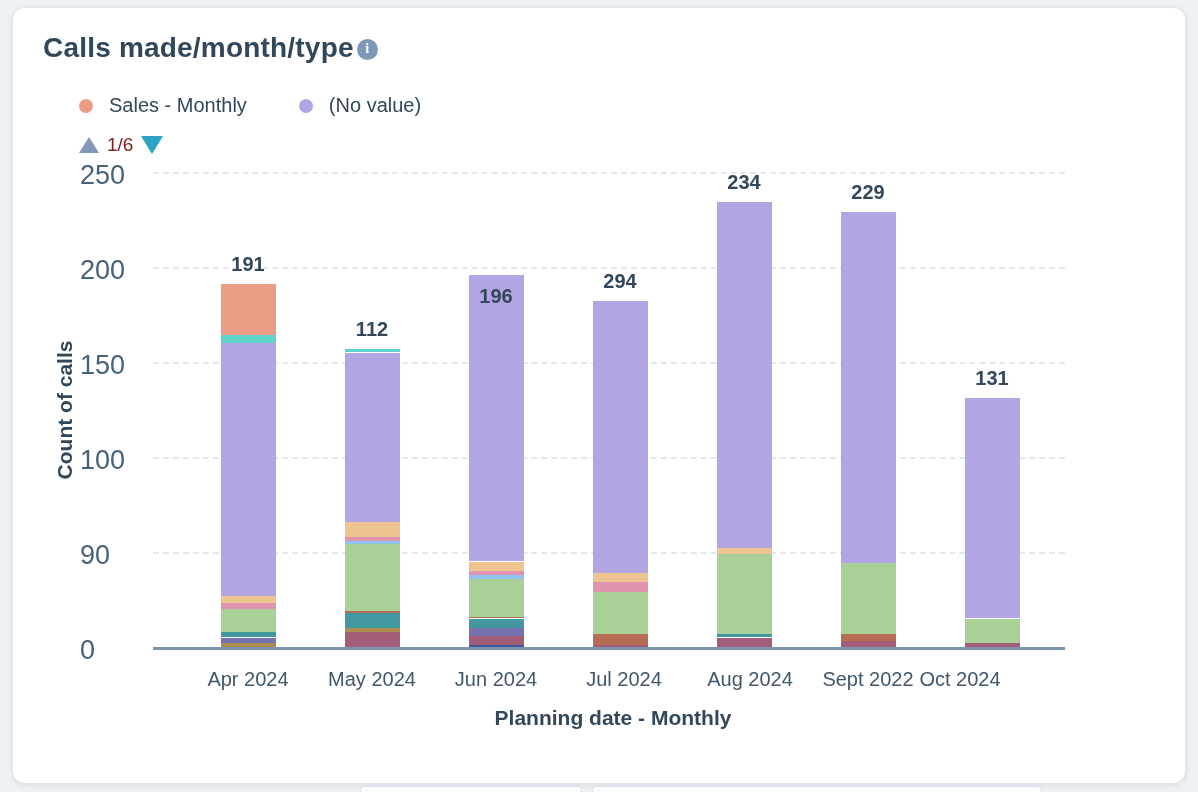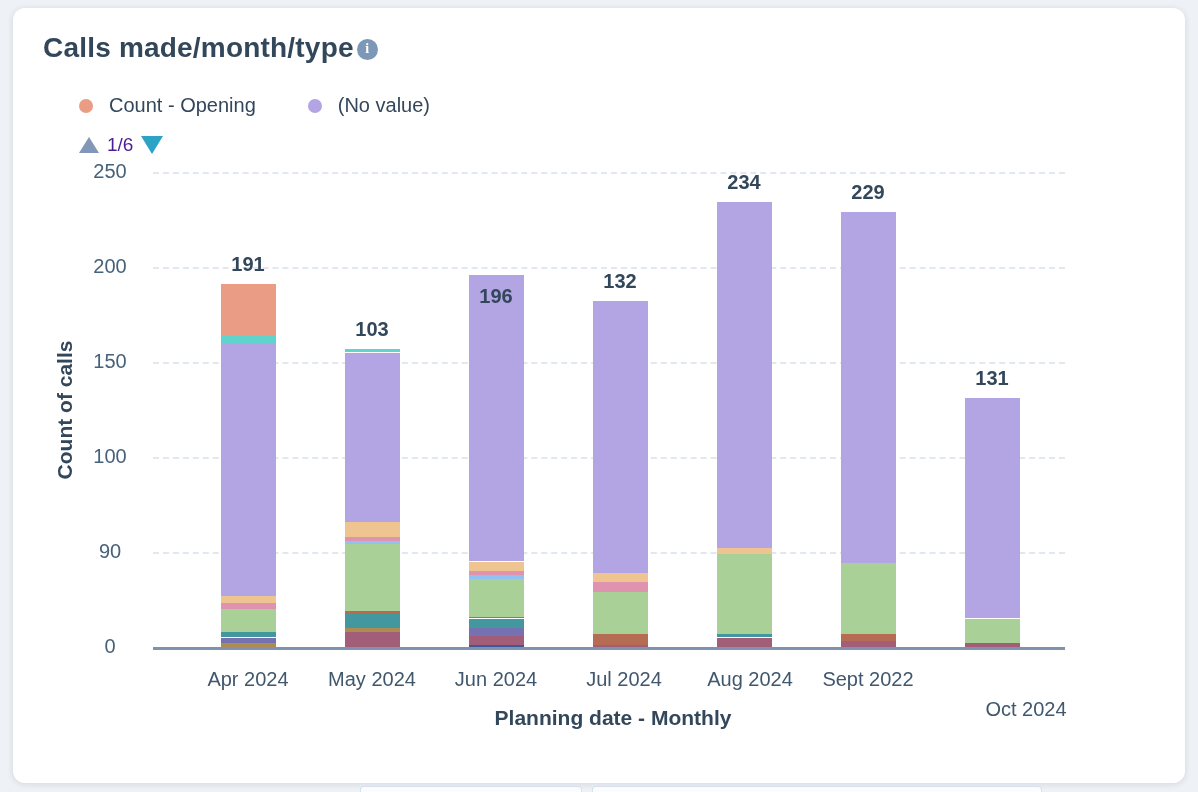--- a/index.html
+++ b/index.html
@@ -20,25 +20,25 @@
   }
   .legend { position:absolute; left:66px; top:86px; display:flex; gap:52px; }
   .legend-item { display:flex; align-items:center; gap:16px; cursor:pointer; }
   .legend-swatch { width:14px; height:14px; border-radius:50%; }
   .legend-label { font-size:20px; color:#33475b; }
   .pager { position:absolute; left:66px; top:126px; display:flex; align-items:center; gap:8px; }
   .pager-up { width:0; height:0; border-left:10px solid transparent;
     border-right:10px solid transparent; border-bottom:16px solid #8296b8; cursor:pointer; }
   .pager-down { width:0; height:0; border-left:11px solid transparent;
     border-right:11px solid transparent; border-top:18px solid #2ba3c4; cursor:pointer; }
-  .pager-label { font-size:19px; color:#4c1d95; }
+  .pager-label { font-size:19px; color:#7f1d1d; }
   #plot { position:absolute; left:0; top:0; width:1172px; height:775px; }
   .gridline { position:absolute; height:0; border-top:2px dashed #e2e8f0; }
   .axis-line { position:absolute; height:3px; background:#8093ae; }
-  .ytick { position:absolute; width:60px; text-align:center; font-size:20px; color:#47617a; }
+  .ytick { position:absolute; width:60px; text-align:left; font-size:27px; color:#47617a; }
   .xtick { position:absolute; width:130px; text-align:center; font-size:20px; color:#40576d; }
   .seg { position:absolute; }
   .total-label { position:absolute; width:90px; text-align:center;
     font-size:20px; font-weight:bold; color:#33475b; }
   .xaxis-title { position:absolute; left:460px; top:698px; width:280px; text-align:center;
     font-size:21px; font-weight:bold; color:#33475b; }
   .yaxis-title { position:absolute; left:52px; top:402px; transform:translate(-50%,-50%) rotate(-90deg);
     font-size:21px; font-weight:bold; color:#33475b; white-space:nowrap; }
   .stub { position:absolute; top:786px; height:7px; background:#fbfcfe;
     border:1px solid #d7e1ee; border-bottom:none; border-radius:4px 4px 0 0; }
@@ -49,21 +49,21 @@
 <div class="card">
 
   <div class="title-row">
     <h1>Calls made/month/type</h1>
     <span class="info-icon">i</span>
   </div>
 
   <div class="legend" id="legend">
       <div class="legend-item">
         <span class="legend-swatch" style="background: rgb(234, 157, 132);"></span>
-        <span class="legend-label">Count - Opening</span>
+        <span class="legend-label">Sales - Monthly</span>
       </div>
       <div class="legend-item">
         <span class="legend-swatch" style="background: rgb(179, 164, 228);"></span>
         <span class="legend-label">(No value)</span>
       </div>
     </div>
 
   <div class="pager">
     <div class="pager-up"></div>
     <span class="pager-label">1/6</span>
@@ -99,58 +99,58 @@
       <div class="seg" title="unknown-maroon: 8" style="left: 331.5px; top: 623.8px; width: 55px; height: 15.2px; background: rgb(162, 94, 121);"></div>
       <div class="seg" title="unknown-gold: 2" style="left: 331.5px; top: 620px; width: 55px; height: 3.8px; background: rgb(173, 140, 81);"></div>
       <div class="seg" title="unknown-dark-teal: 8" style="left: 331.5px; top: 604.8px; width: 55px; height: 15.2px; background: rgb(66, 152, 158);"></div>
       <div class="seg" title="unknown-sienna: 1" style="left: 331.5px; top: 602.9px; width: 55px; height: 1.9px; background: rgb(182, 108, 83);"></div>
       <div class="seg" title="unknown-green: 35" style="left: 331.5px; top: 536.4px; width: 55px; height: 66.5px; background: rgb(169, 208, 150);"></div>
       <div class="seg" title="unknown-light-blue: 2" style="left: 331.5px; top: 532.6px; width: 55px; height: 3.8px; background: rgb(143, 193, 242);"></div>
       <div class="seg" title="unknown-pink: 2" style="left: 331.5px; top: 528.8px; width: 55px; height: 3.8px; background: rgb(223, 147, 174);"></div>
       <div class="seg" title="unknown-tan: 8" style="left: 331.5px; top: 513.6px; width: 55px; height: 15.2px; background: rgb(238, 197, 145);"></div>
       <div class="seg" title="(No value): 89" style="left: 331.5px; top: 344.5px; width: 55px; height: 169.1px; background: rgb(179, 164, 228);"></div>
       <div class="seg" title="Sales - Solution Planning: 2" style="left: 331.5px; top: 340.7px; width: 55px; height: 3.8px; background: rgb(95, 212, 204);"></div>
-      <div class="total-label" style="left: 314px; top: 309.7px;">103</div>
+      <div class="total-label" style="left: 314px; top: 309.7px;">112</div>
       <div class="xtick" style="left: 294px; top: 660px;">May 2024</div>
       <div class="seg" title="unknown-navy: 1" style="left: 455.5px; top: 637.1px; width: 55px; height: 1.9px; background: rgb(60, 90, 155);"></div>
       <div class="seg" title="unknown-maroon: 5" style="left: 455.5px; top: 627.6px; width: 55px; height: 9.5px; background: rgb(162, 94, 121);"></div>
       <div class="seg" title="unknown-slate-purple: 4" style="left: 455.5px; top: 620px; width: 55px; height: 7.6px; background: rgb(118, 114, 178);"></div>
       <div class="seg" title="unknown-dark-teal: 5" style="left: 455.5px; top: 610.5px; width: 55px; height: 9.5px; background: rgb(66, 152, 158);"></div>
       <div class="seg" title="unknown-sienna: 1" style="left: 455.5px; top: 608.6px; width: 55px; height: 1.9px; background: rgb(182, 108, 83);"></div>
       <div class="seg" title="unknown-green: 20" style="left: 455.5px; top: 570.6px; width: 55px; height: 38px; background: rgb(169, 208, 150);"></div>
       <div class="seg" title="unknown-light-blue: 2" style="left: 455.5px; top: 566.8px; width: 55px; height: 3.8px; background: rgb(143, 193, 242);"></div>
       <div class="seg" title="unknown-pink: 2" style="left: 455.5px; top: 563px; width: 55px; height: 3.8px; background: rgb(223, 147, 174);"></div>
       <div class="seg" title="unknown-tan: 5" style="left: 455.5px; top: 553.5px; width: 55px; height: 9.5px; background: rgb(238, 197, 145);"></div>
       <div class="seg" title="(No value): 151" style="left: 455.5px; top: 266.6px; width: 55px; height: 286.9px; background: rgb(179, 164, 228);"></div>
       <div class="total-label" style="left: 438px; top: 235.6px; margin-top: 41px;">196</div>
       <div class="xtick" style="left: 418px; top: 660px;">Jun 2024</div>
       <div class="seg" title="unknown-maroon: 1" style="left: 579.5px; top: 637.1px; width: 55px; height: 1.9px; background: rgb(162, 94, 121);"></div>
       <div class="seg" title="unknown-sienna: 6" style="left: 579.5px; top: 625.7px; width: 55px; height: 11.4px; background: rgb(182, 108, 83);"></div>
       <div class="seg" title="unknown-green: 22" style="left: 579.5px; top: 583.9px; width: 55px; height: 41.8px; background: rgb(169, 208, 150);"></div>
       <div class="seg" title="unknown-pink: 5" style="left: 579.5px; top: 574.4px; width: 55px; height: 9.5px; background: rgb(223, 147, 174);"></div>
       <div class="seg" title="unknown-tan: 5" style="left: 579.5px; top: 564.9px; width: 55px; height: 9.5px; background: rgb(238, 197, 145);"></div>
       <div class="seg" title="(No value): 143" style="left: 579.5px; top: 293.2px; width: 55px; height: 271.7px; background: rgb(179, 164, 228);"></div>
-      <div class="total-label" style="left: 562px; top: 262.2px;">132</div>
+      <div class="total-label" style="left: 562px; top: 262.2px;">294</div>
       <div class="xtick" style="left: 546px; top: 660px;">Jul 2024</div>
       <div class="seg" title="unknown-maroon: 5" style="left: 703.5px; top: 629.5px; width: 55px; height: 9.5px; background: rgb(162, 94, 121);"></div>
       <div class="seg" title="unknown-dark-teal: 2" style="left: 703.5px; top: 625.7px; width: 55px; height: 3.8px; background: rgb(66, 152, 158);"></div>
       <div class="seg" title="unknown-green: 42" style="left: 703.5px; top: 545.9px; width: 55px; height: 79.8px; background: rgb(169, 208, 150);"></div>
       <div class="seg" title="unknown-tan: 3" style="left: 703.5px; top: 540.2px; width: 55px; height: 5.7px; background: rgb(238, 197, 145);"></div>
       <div class="seg" title="(No value): 182" style="left: 703.5px; top: 194.4px; width: 55px; height: 345.8px; background: rgb(179, 164, 228);"></div>
       <div class="total-label" style="left: 686px; top: 163.4px;">234</div>
       <div class="xtick" style="left: 672px; top: 660px;">Aug 2024</div>
       <div class="seg" title="unknown-maroon: 3" style="left: 827.5px; top: 633.3px; width: 55px; height: 5.7px; background: rgb(162, 94, 121);"></div>
       <div class="seg" title="unknown-sienna: 4" style="left: 827.5px; top: 625.7px; width: 55px; height: 7.6px; background: rgb(182, 108, 83);"></div>
       <div class="seg" title="unknown-green: 37" style="left: 827.5px; top: 555.4px; width: 55px; height: 70.3px; background: rgb(169, 208, 150);"></div>
       <div class="seg" title="(No value): 185" style="left: 827.5px; top: 203.9px; width: 55px; height: 351.5px; background: rgb(179, 164, 228);"></div>
       <div class="total-label" style="left: 810px; top: 172.9px;">229</div>
       <div class="xtick" style="left: 790px; top: 660px;">Sept 2022</div>
       <div class="seg" title="unknown-maroon: 2" style="left: 951.5px; top: 635.2px; width: 55px; height: 3.8px; background: rgb(162, 94, 121);"></div>
       <div class="seg" title="unknown-green: 13" style="left: 951.5px; top: 610.5px; width: 55px; height: 24.7px; background: rgb(169, 208, 150);"></div>
       <div class="seg" title="(No value): 116" style="left: 951.5px; top: 390.1px; width: 55px; height: 220.4px; background: rgb(179, 164, 228);"></div>
       <div class="total-label" style="left: 934px; top: 359.1px;">131</div>
-      <div class="xtick" style="left: 948px; top: 660px; margin-top: 30px;">Oct 2024</div>
+      <div class="xtick" style="left: 882px; top: 660px;">Oct 2024</div>
     </div>
 
 </div>
 
 <div class="stub" style="left:360px; width:222px;"></div>
 <div class="stub" style="left:592px; width:450px;"></div>
 
 </body></html>

